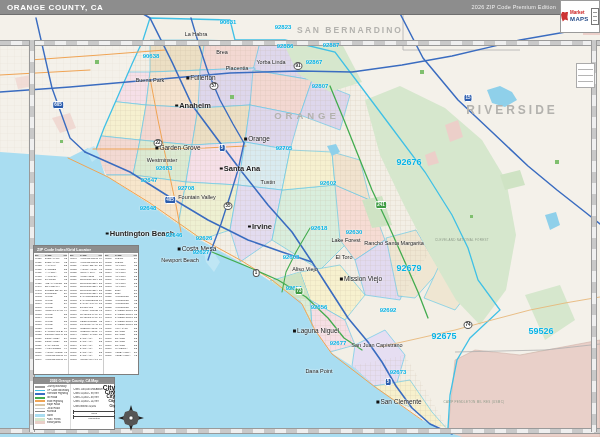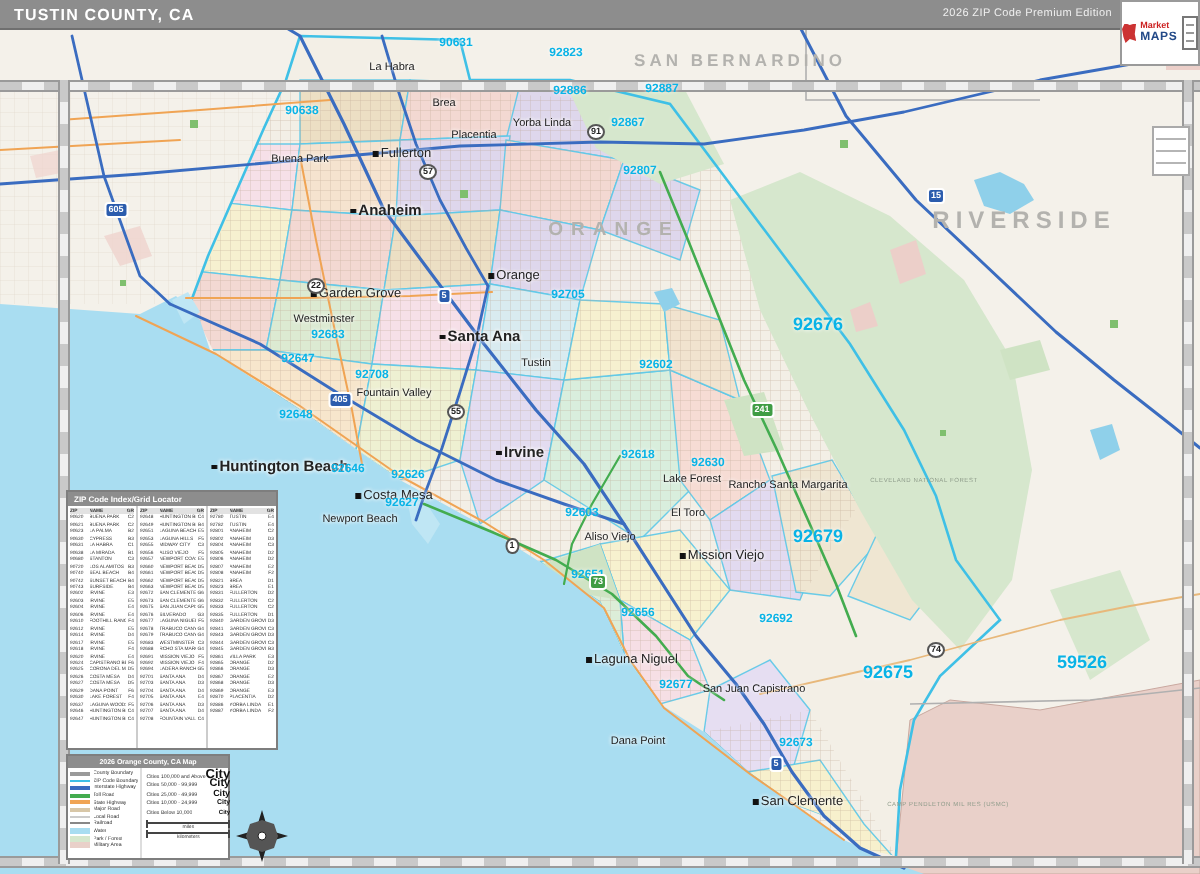--- a/index.html
+++ b/index.html
@@ -212,21 +212,21 @@
       <path d="M310,228 L296,252 L286,272 L282,292" stroke="#43ac4f" stroke-width="1.1"></path>
     </g>
   </svg>
 
   <div id="ruler-top" class="ruler"></div>
   <div id="ruler-bottom" class="ruler"></div>
   <div id="ruler-left" class="ruler v"></div>
   <div id="ruler-right" class="ruler v"></div>
 
   <div id="map-labels">
-      <div class="lbl county-lbl" style="left: 370px; top: 30px; font-size: 8.5px; letter-spacing: 2px;">SAN BERNARDINO</div>
+      <div class="lbl county-lbl" style="left: 350px; top: 30px; font-size: 8.5px; letter-spacing: 2px;">SAN BERNARDINO</div>
       <div class="lbl county-lbl" style="left: 512px; top: 110px; font-size: 12px; letter-spacing: 3px; text-align: right;">RIVERSIDE</div>
       <div class="lbl county-lbl" style="left: 307px; top: 115px; font-size: 9.5px; letter-spacing: 4px;">ORANGE</div>
       <div class="lbl county-lbl" style="left: 506px; top: 402px; font-size: 11px; letter-spacing: 3px; margin-top: 42px;">SAN DIEGO</div>
       <div class="lbl city-lbl city-sm" style="left: 196px; top: 34px;">La Habra</div>
       <div class="lbl city-lbl city-sm" style="left: 222px; top: 52px;">Brea</div>
       <div class="lbl city-lbl city-sm" style="left: 271px; top: 62px;">Yorba Linda</div>
       <div class="lbl city-lbl city-sm" style="left: 150px; top: 80px;">Buena Park</div>
       <div class="lbl city-lbl city-md" style="left: 201px; top: 77px;"><span class="city-dot"></span>Fullerton</div>
       <div class="lbl city-lbl city-sm" style="left: 237px; top: 68px;">Placentia</div>
       <div class="lbl city-lbl city-lg" style="left: 193px; top: 105px;"><span class="city-dot"></span>Anaheim</div>
@@ -288,21 +288,21 @@
       <div class="shield s" style="left: 214px; top: 86px;">57</div>
       <div class="shield s" style="left: 228px; top: 206px;">55</div>
       <div class="shield s" style="left: 158px; top: 143px;">22</div>
       <div class="shield s" style="left: 256px; top: 273px;">1</div>
       <div class="shield s" style="left: 468px; top: 325px;">74</div>
       <div class="shield t" style="left: 381px; top: 205px;">241</div>
       <div class="shield t" style="left: 299px; top: 291px;">73</div>
     </div>
 
   <div id="header">
-    <span class="title">TUSTIN COUNTY, CA</span>
+    <span class="title">ORANGE COUNTY, CA</span>
     <span class="edition">2026 ZIP Code Premium Edition</span>
   </div>
   <div id="logo">
     <span class="blob"></span>
     <span class="btxt">
       <span class="t1">Market</span>
       <span class="t2">MAPS</span>
     </span>
     <span class="mini">
         <i></i>

